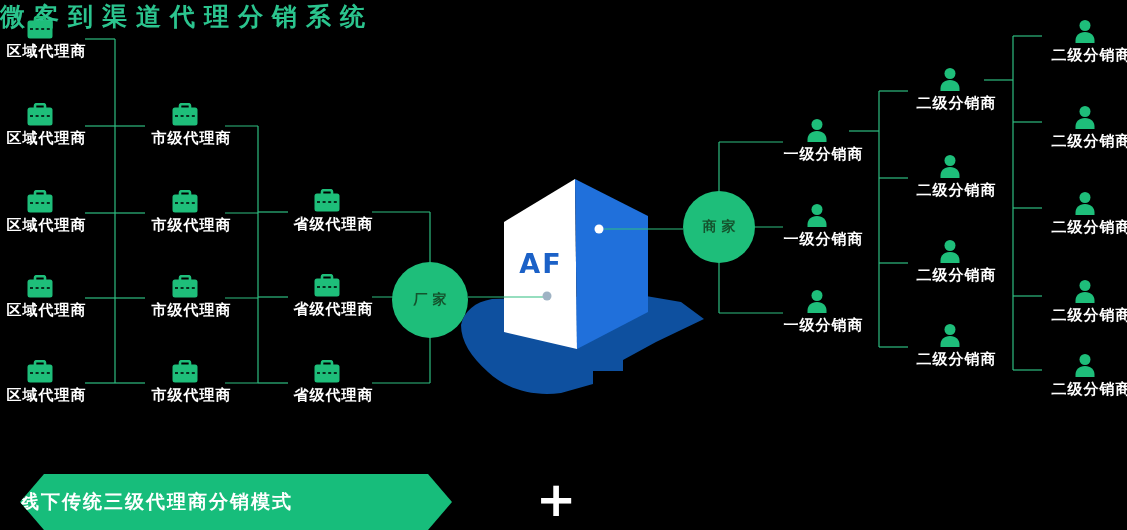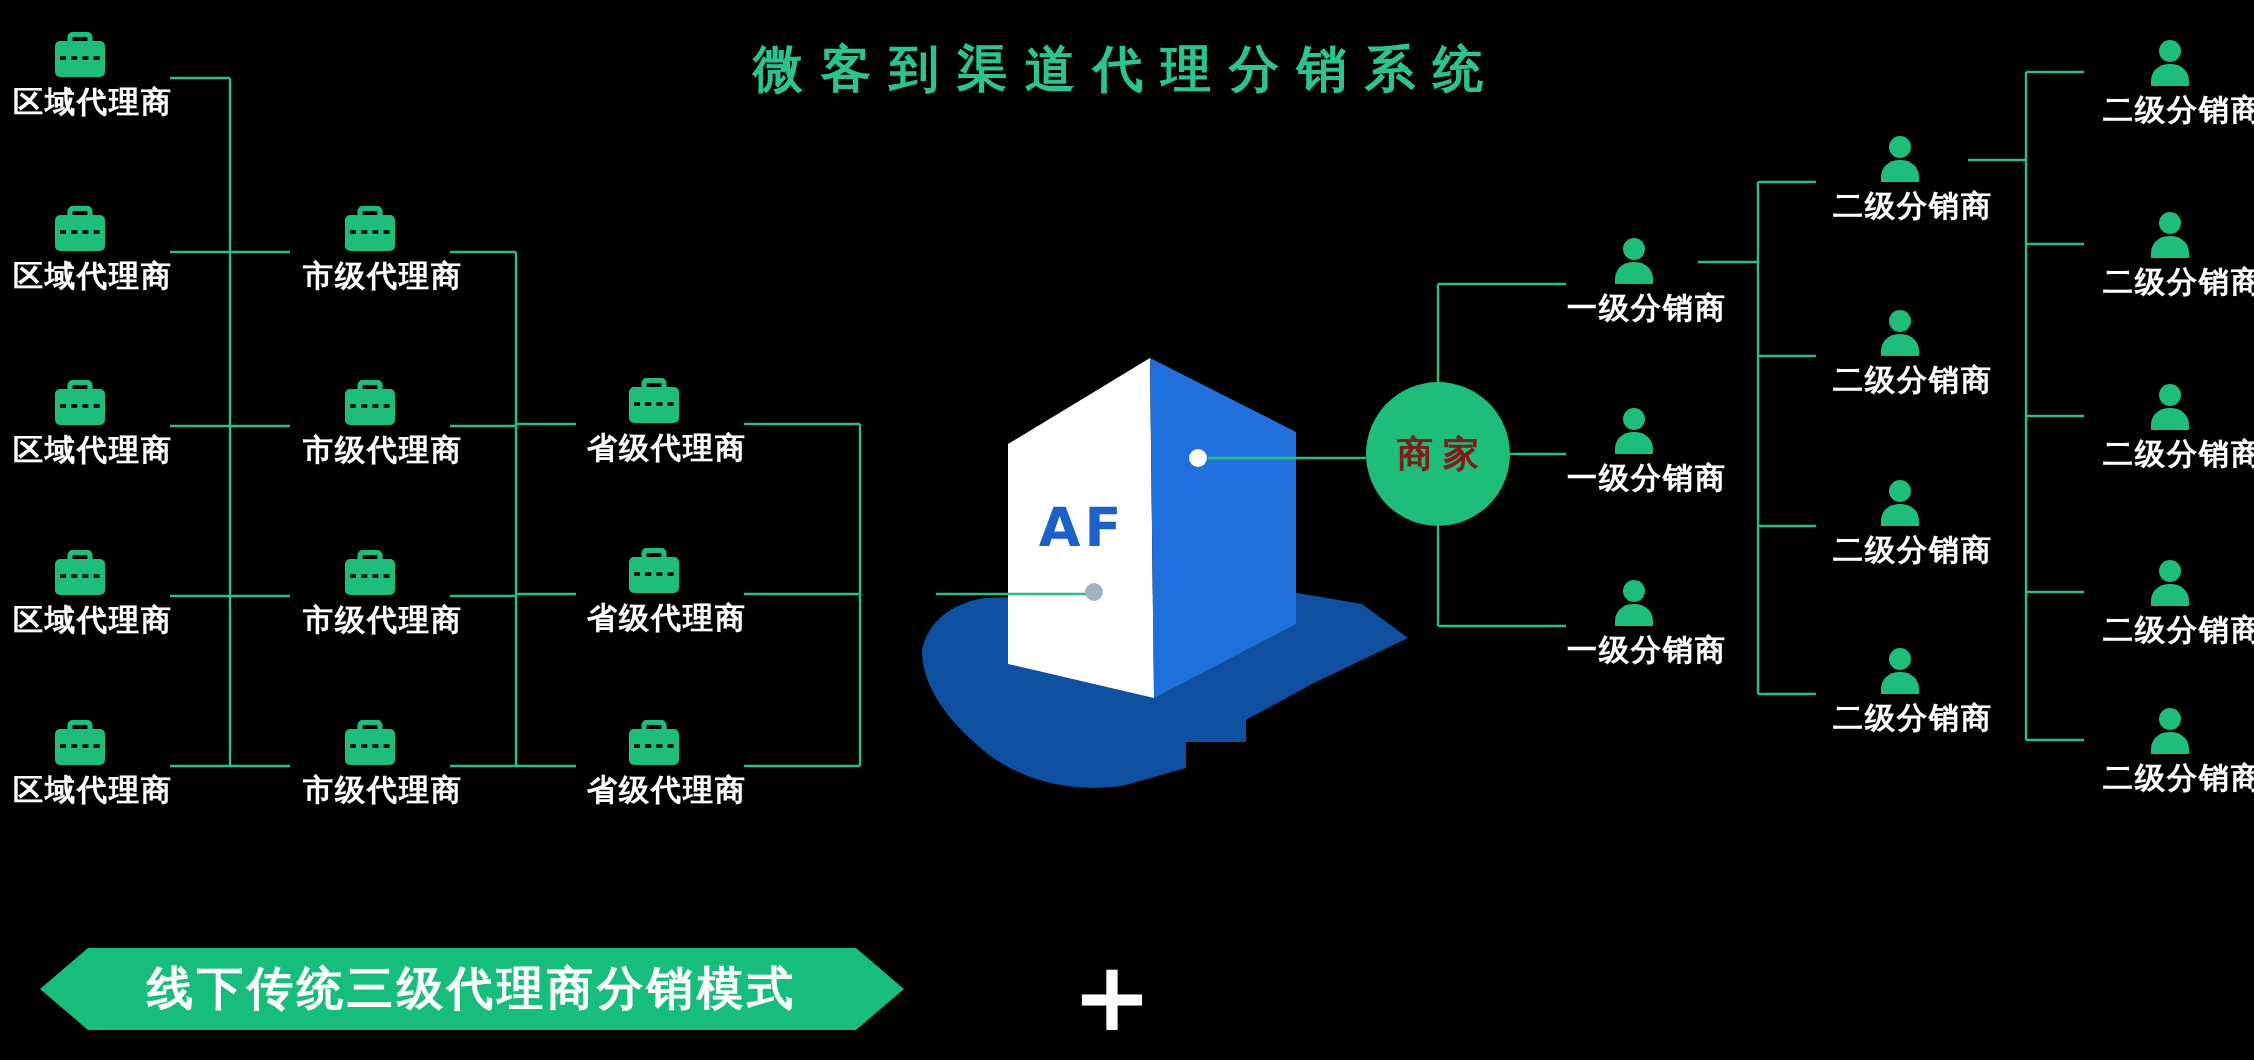--- a/index.html
+++ b/index.html
@@ -3,40 +3,40 @@
 <meta charset="utf-8">
 <style>
   html,body{margin:0;padding:0;background:#000;}
   #stage{
     position:relative;width:1127px;height:530px;overflow:hidden;
     background:var(--background,#000);
     font-family:"DejaVu Sans","Liberation Sans",sans-serif;
   }
   #stage svg.scene{position:absolute;left:0;top:0;}
   .title{
-    position:absolute;left:0;top:18px;width:100%;text-align:center;
+    position:absolute;left:0;top:0;width:100%;text-align:left;
     color:var(--title-green,#2bc48e);font-size:25px;font-weight:bold;letter-spacing:9px;
   }
   .node{
     position:absolute;width:90px;display:flex;flex-direction:column;align-items:center;
   }
   .node .label{
     margin-top:4px;color:var(--label-white,#fff);font-size:15px;font-weight:bold;
     letter-spacing:1px;white-space:nowrap;line-height:16px;margin-left:13px;
   }
   .icn{fill:var(--accent-green,#1ebe7a);}
   .clasp{stroke:var(--background,#000);stroke-width:1.7;}
   .circle{
     position:absolute;border-radius:50%;background:var(--accent-green,#2abd75);
     display:flex;align-items:center;justify-content:center;
-    color:#7f1d1d;font-size:18px;font-weight:bold;letter-spacing:5px;padding-left:5px;box-sizing:border-box;
+    color:#14532d;font-size:14px;font-weight:bold;letter-spacing:5px;padding-left:5px;box-sizing:border-box;
   }
   .banner{
-    position:absolute;height:41px;display:flex;align-items:center;justify-content:center;
-    color:#fff;font-size:23px;font-weight:bold;letter-spacing:2px;white-space:nowrap;
+    position:absolute;height:56px;display:flex;align-items:center;
+    color:#fff;font-size:19px;font-weight:bold;letter-spacing:2px;white-space:nowrap;
     clip-path:polygon(24px 0, calc(100% - 24px) 0, 100% 50%, calc(100% - 24px) 100%, 24px 100%, 0 50%);
   }
   .banner-left{background:var(--banner-left-green,#17bd7b);}
   .banner-right{background:var(--banner-right-teal,#16a096);}
   .plus{
     position:absolute;width:46px;height:60px;color:#fff;font-size:48px;font-weight:bold;
     text-align:center;line-height:56px;
   }
   .base{fill:var(--base-dark-blue,#0e509f);}
   .face-white{fill:var(--box-face-white,#fff);}
@@ -281,20 +281,23 @@
       </div>
       <div class="node" style="left: 1040px; top: 354px;">
         <svg width="24" height="23" viewBox="0 0 24 23">
           <circle cx="12" cy="5.5" r="5.5" class="icn"></circle>
           <path d="M12,12 C6,12 2.5,15.8 2.5,20.5 L2.5,23 L21.5,23 L21.5,20.5 C21.5,15.8 18,12 12,12 Z" class="icn"></path>
         </svg>
         <span class="label">二级分销商</span>
       </div>
     </div>
 
+  <div class="circle" style="left:392px;top:262px;width:76px;height:76px">
+    <span>厂家</span>
+  </div>
   <div class="circle" style="left:683px;top:191px;width:72px;height:72px">
     <span>商家</span>
   </div>
 
   <div class="banner banner-left" style="left:20px;top:474px;width:432px">
     <span>线下传统三级代理商分销模式</span>
   </div>
   <div class="plus" style="left:533px;top:471px">+</div>
 
 </div>

